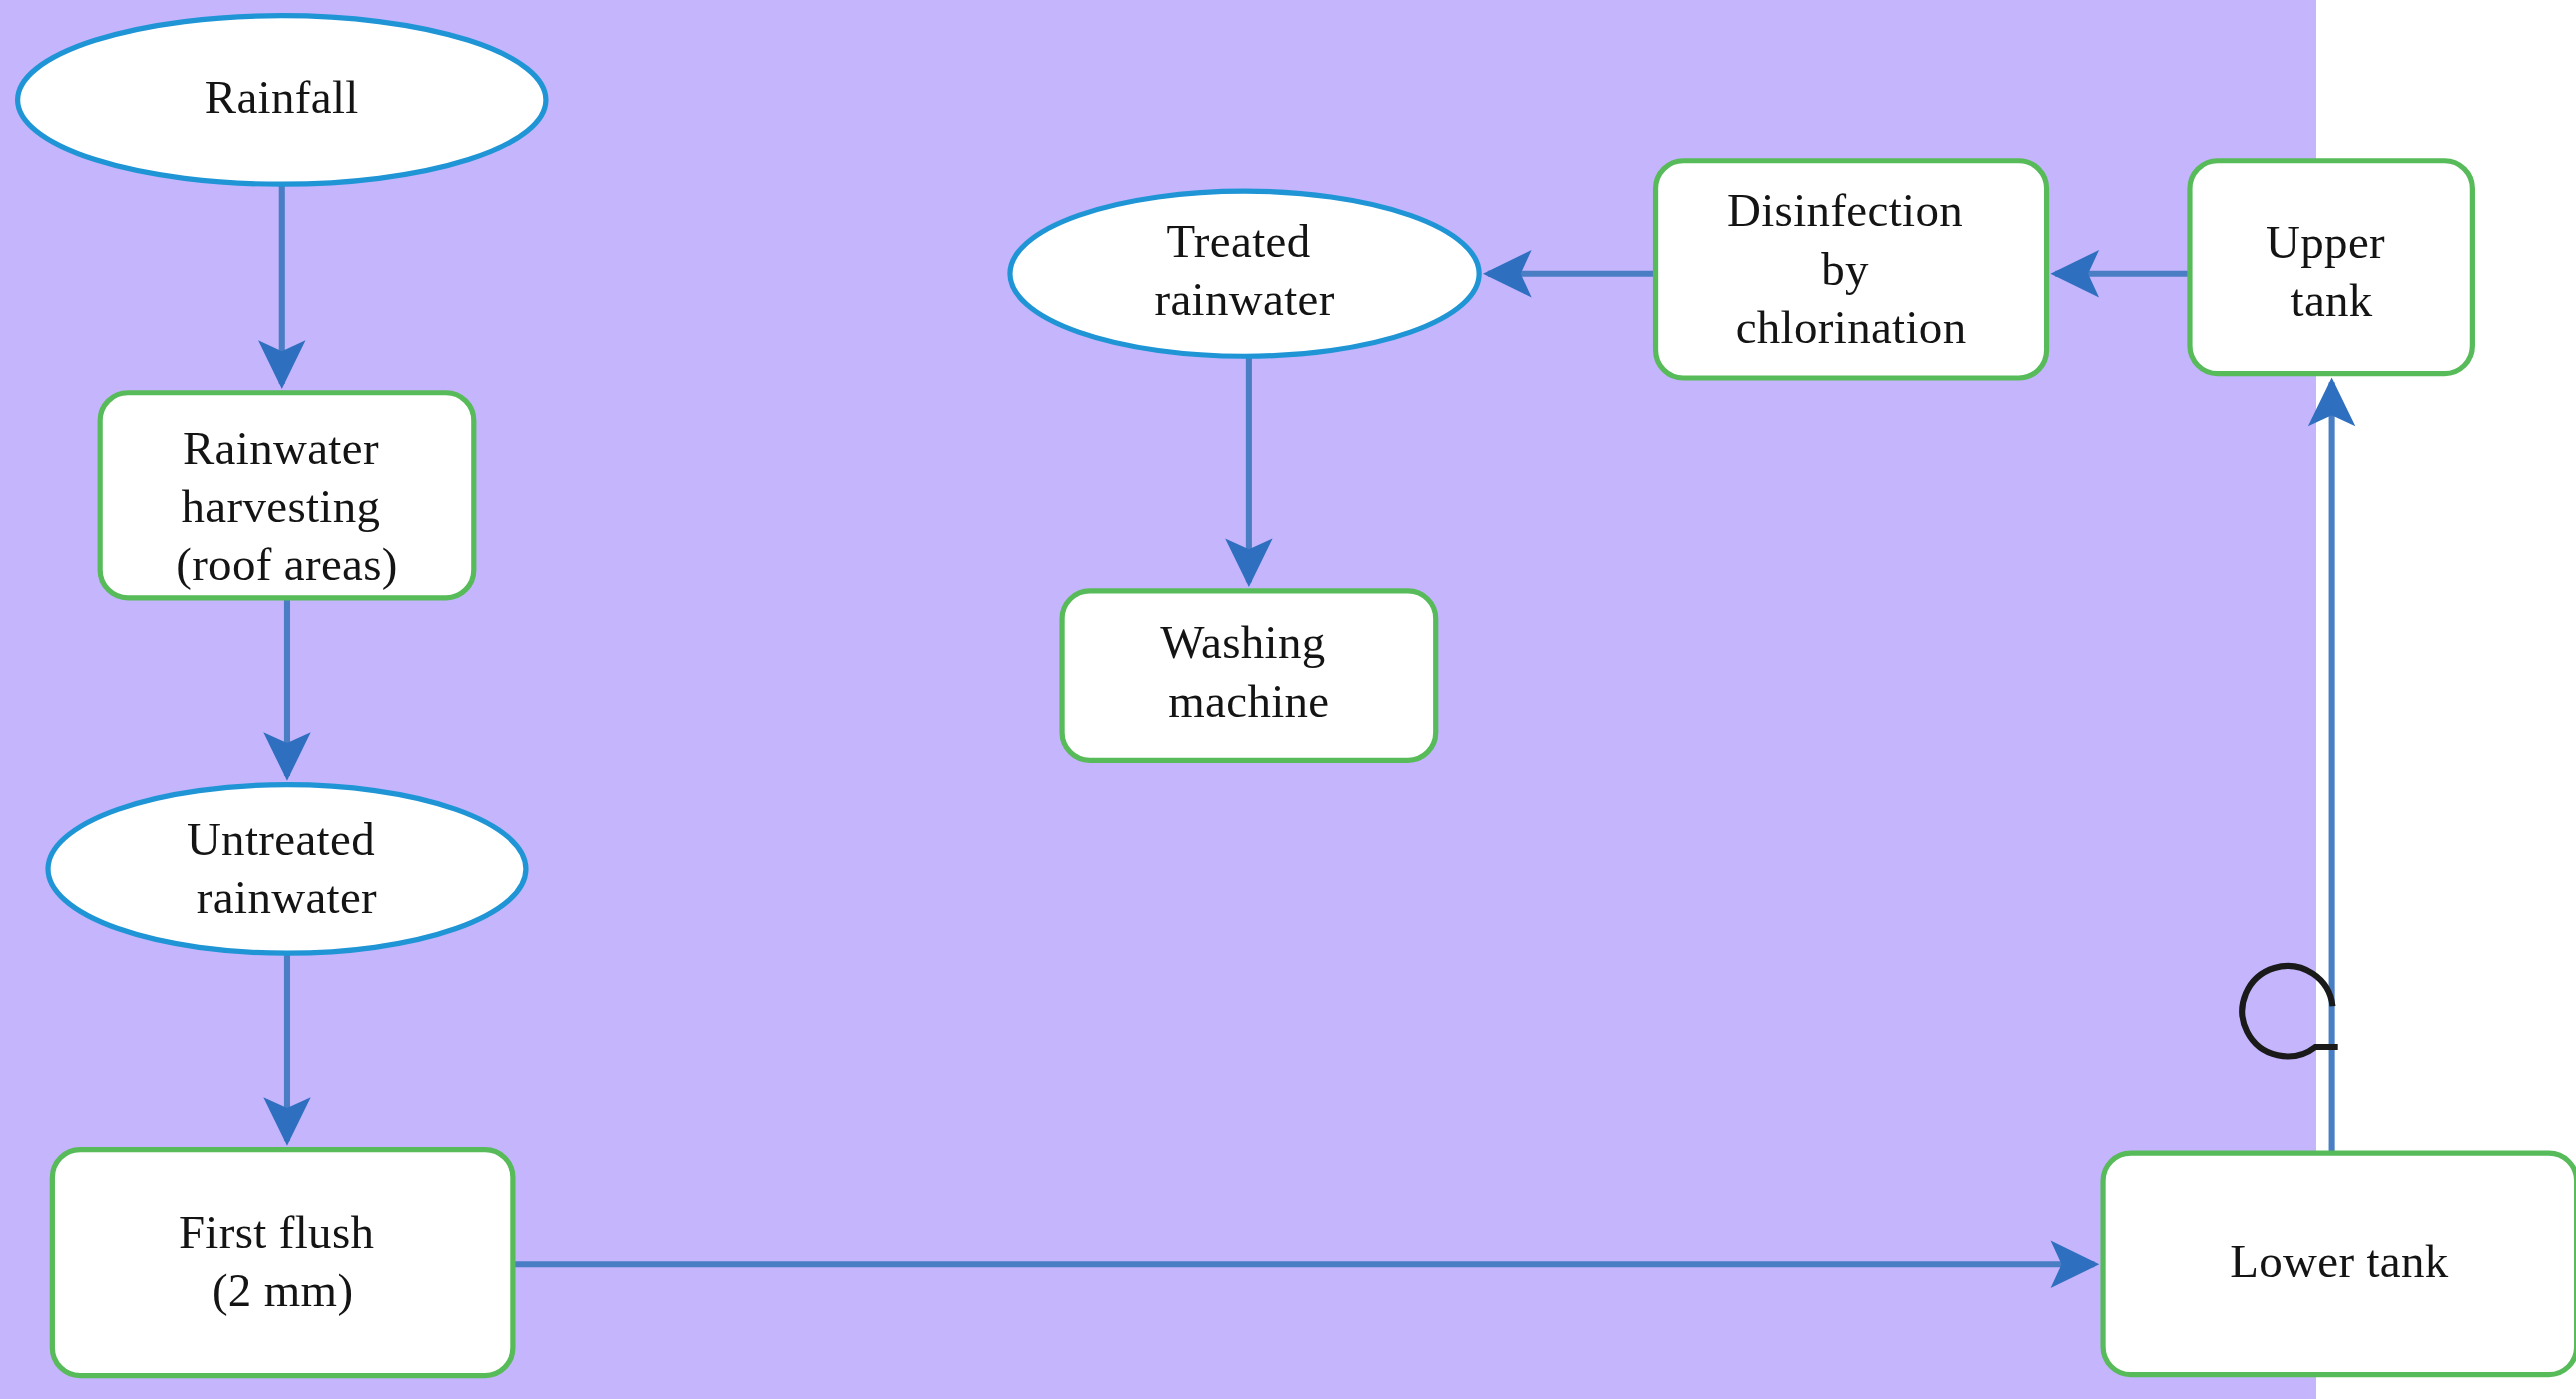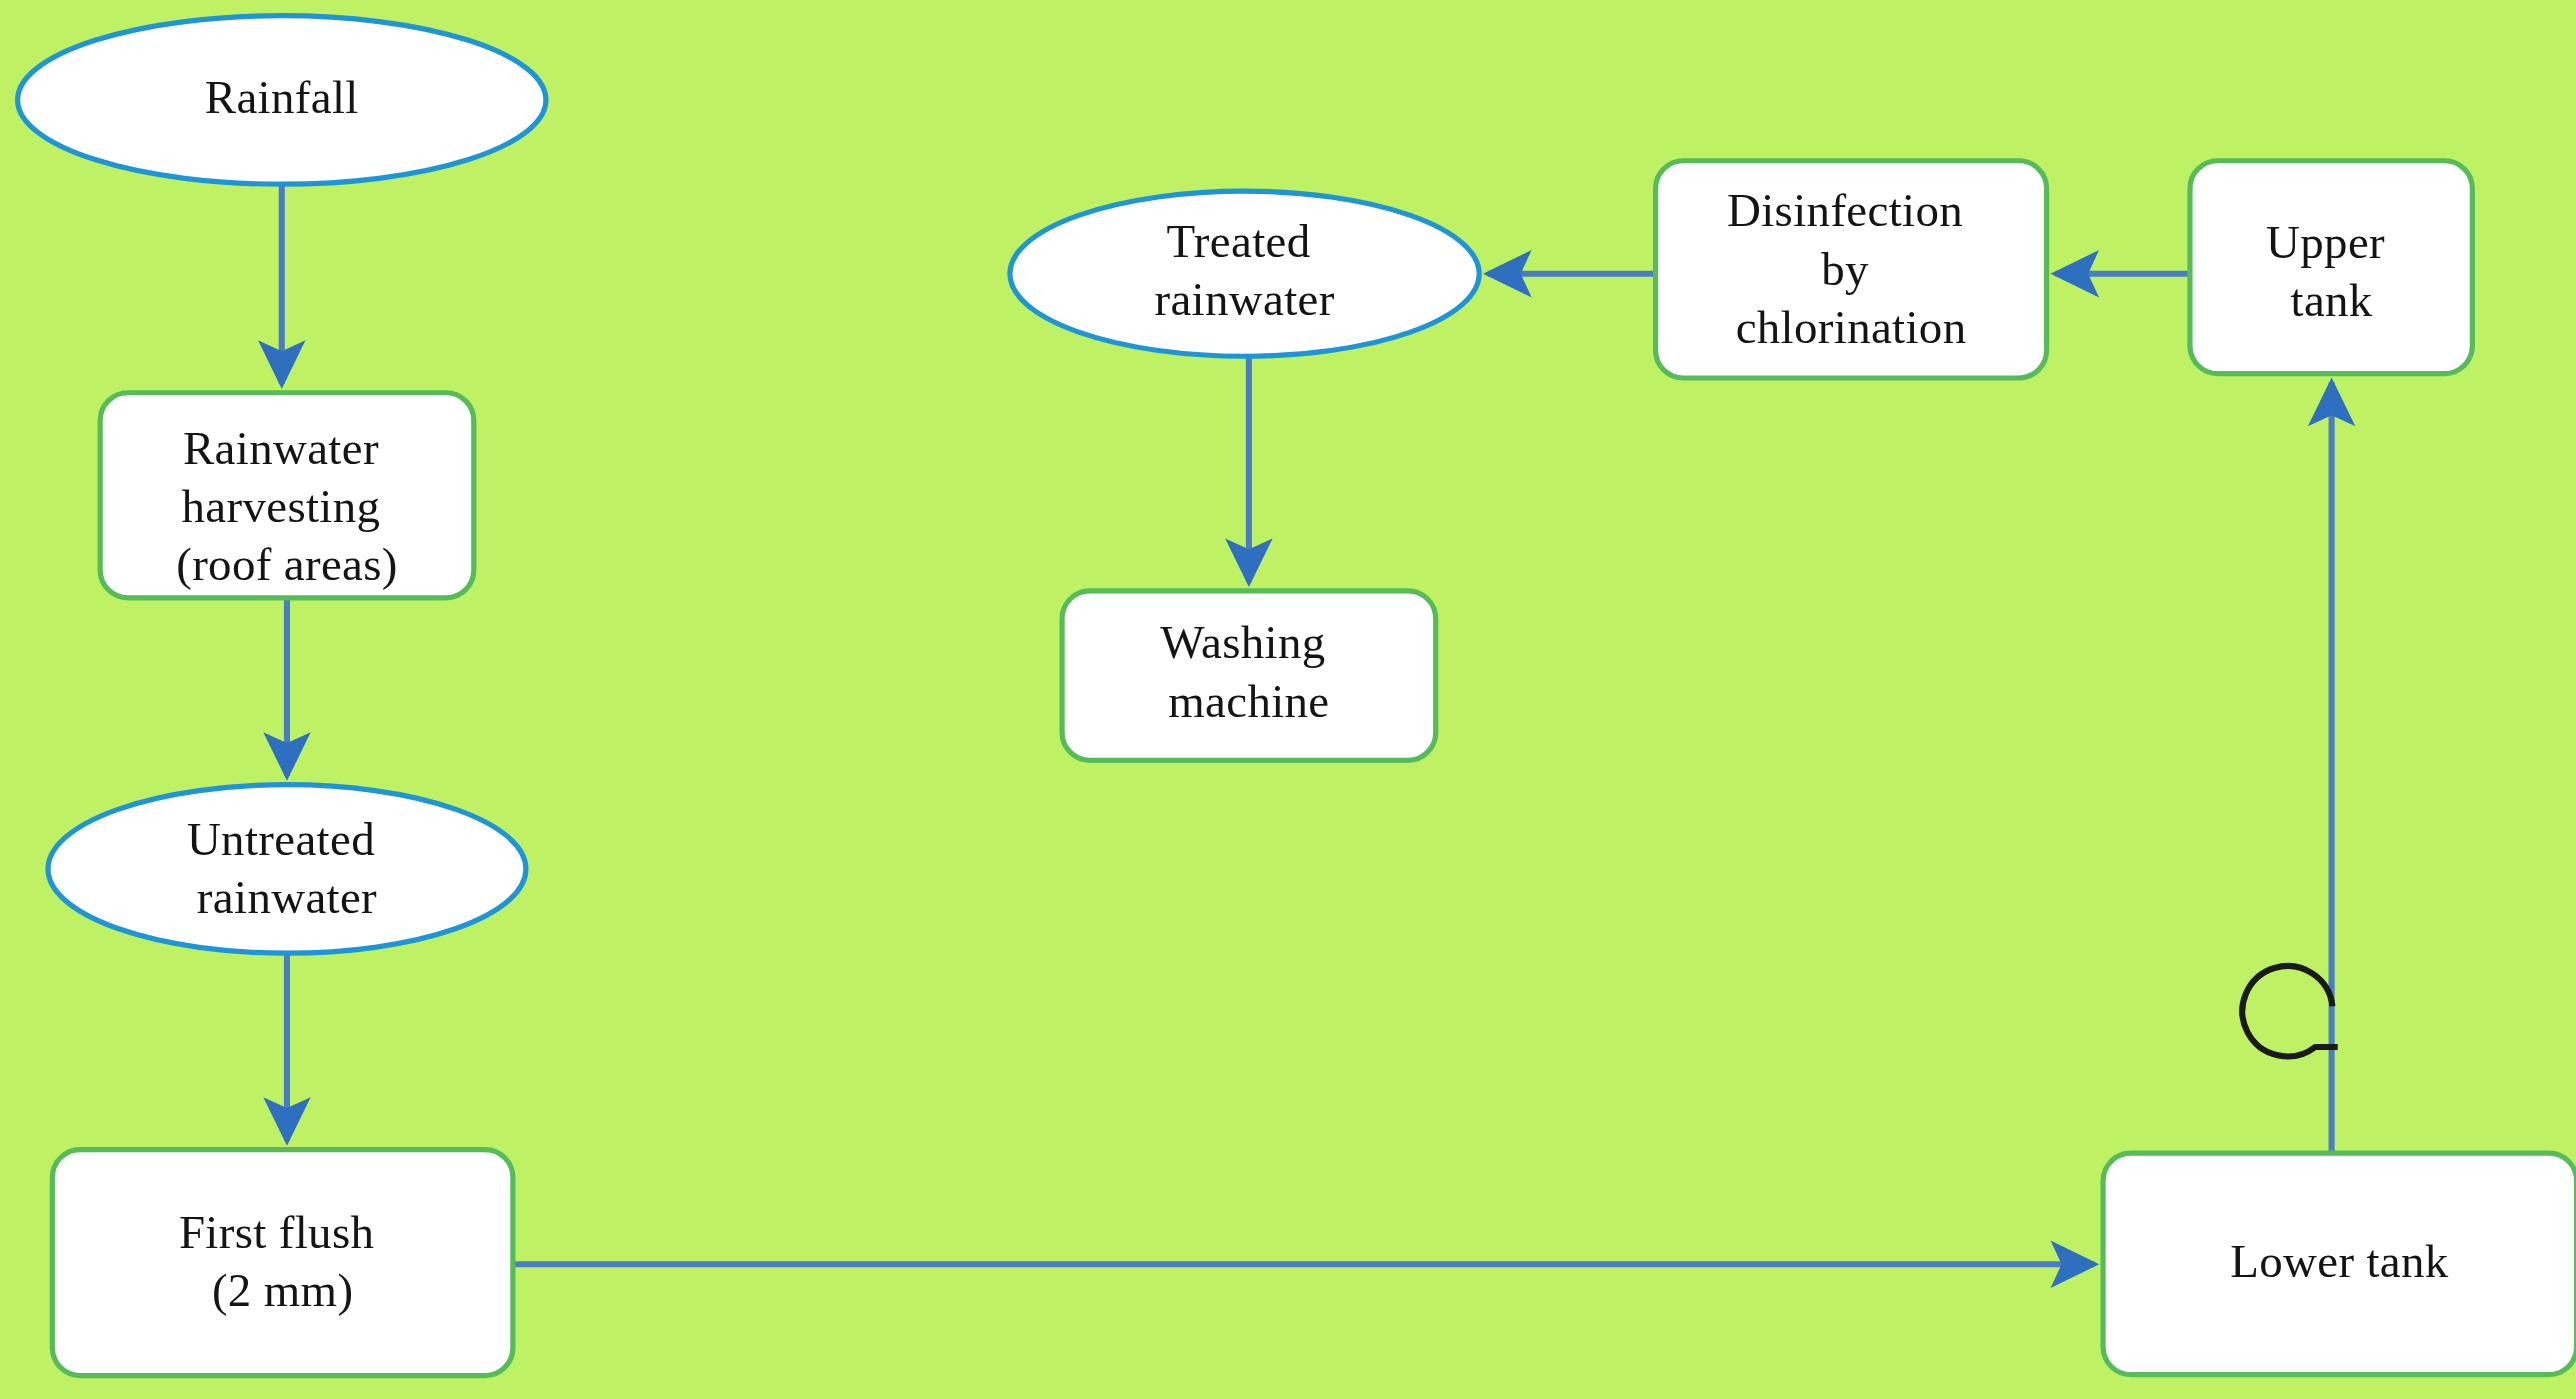--- a/index.html
+++ b/index.html
@@ -8,23 +8,23 @@
     background: #ffffff;
   }
   body {
     width: 2576px;
     height: 1399px;
     font-family: "Liberation Serif", "DejaVu Serif", serif;
     overflow: hidden;
   }
   #diagram-root {
     position: relative;
-    width: 2576px;
+    width: 2316px;
     height: 1399px;
-    background: #bef264;
+    background: #c4b5fd;
     text-decoration: underline;
   }
   svg.flowchart {
     display: block;
     width: 2576px;
     height: 1399px;
   }
   .node-shape-ellipse {
     fill: #ffffff;
     stroke: #1f95d6;

